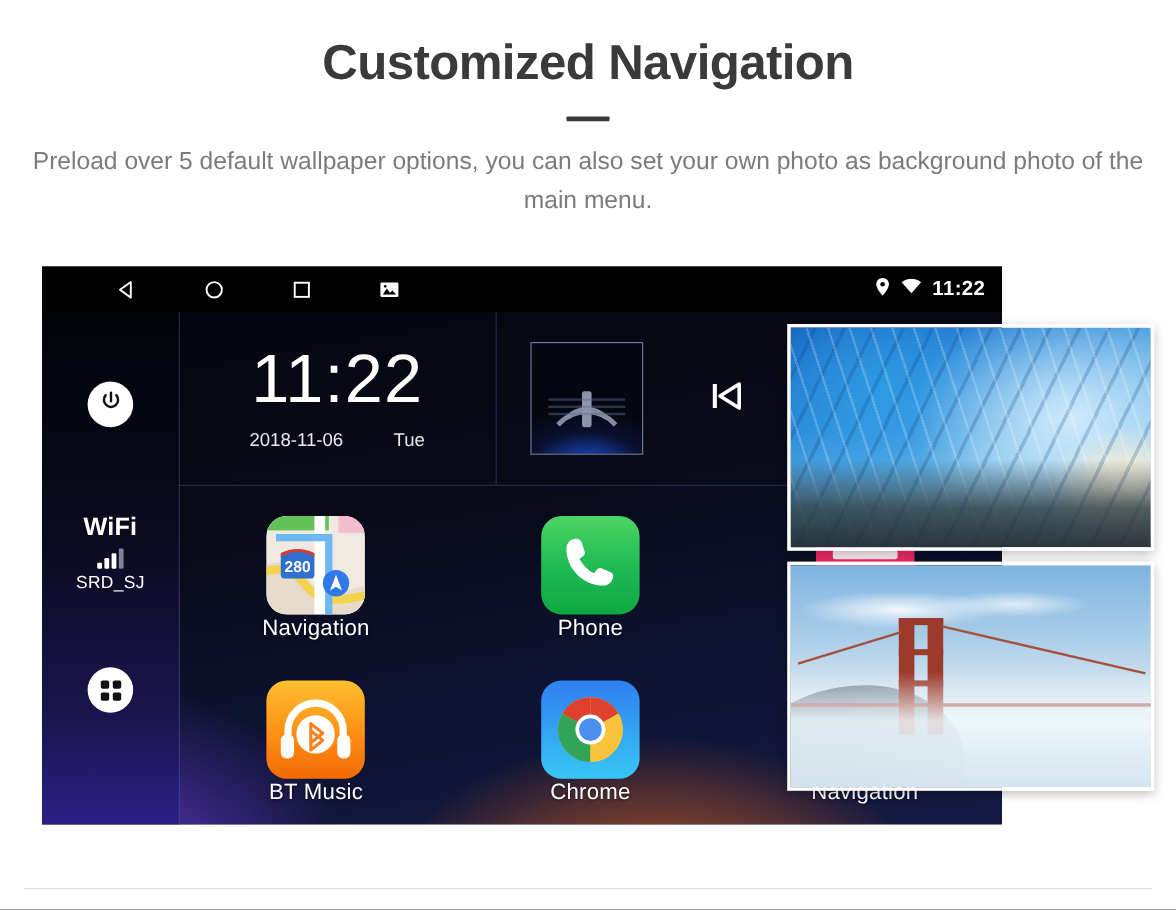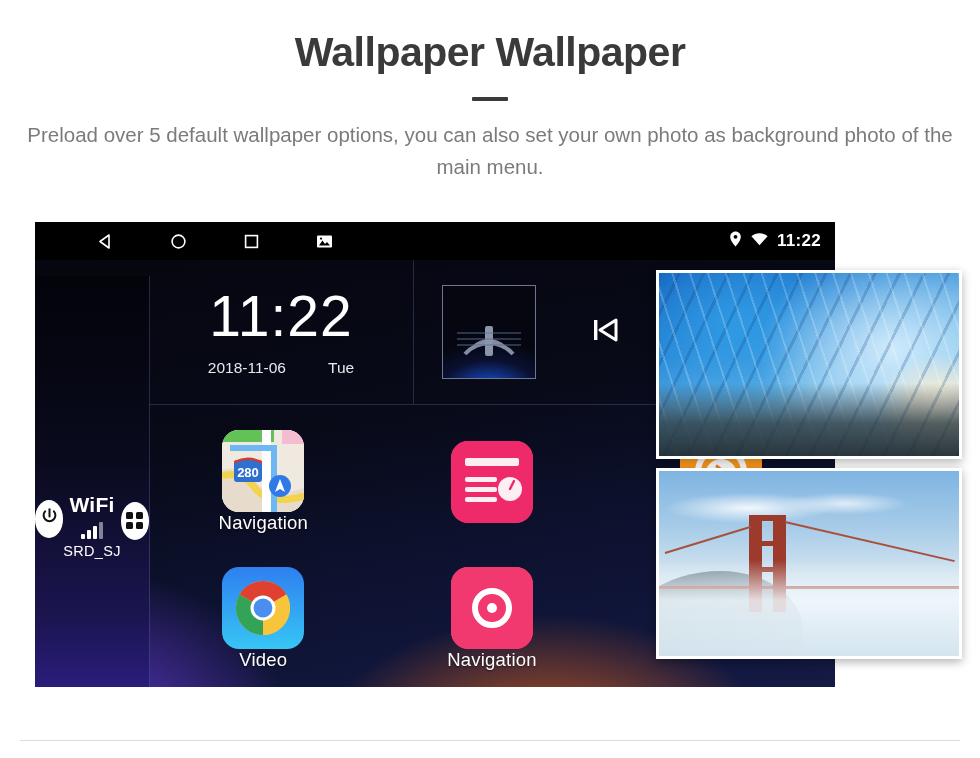--- a/index.html
+++ b/index.html
@@ -47,24 +47,24 @@
   .home{
     position:absolute;left:0;top:38px;width:100%;height:427px;
     background:
       radial-gradient(ellipse 380px 240px at 64% 118%, rgba(255,110,20,.85), rgba(255,110,20,0) 62%),
       radial-gradient(ellipse 300px 260px at 8% 112%, rgba(108,60,220,.85), rgba(108,60,220,0) 64%),
       linear-gradient(170deg,#05060f 0%, #080a18 38%, #0d1230 66%, #141a44 100%);
   }
 
   
   .dock{
-    position:absolute;left:0;top:16px;width:114px;height:100%;
+    position:absolute;left:0;top:0;width:114px;height:100%;
     background:linear-gradient(180deg,#03030a 0%,#090a1c 42%,#1b1550 80%,#2d1f86 100%);
     border-right:1px solid rgba(120,130,190,.30);
-    display:flex;flex-direction:row;align-items:center;
+    display:flex;flex-direction:column;align-items:center;
   }
   .circle-btn{
     width:38px;height:38px;border-radius:50%;background:#fff;
     display:flex;align-items:center;justify-content:center;
   }
   .dock-power{margin-top:58px;}
   .dock-wifi{margin-top:72px;text-align:center;}
   .wifi-label{color:#fff;font-size:21px;font-weight:bold;letter-spacing:.2px;}
   .bars{display:flex;align-items:flex-end;justify-content:center;gap:2px;height:17px;margin-top:5px;}
   .bars i{display:block;width:4px;background:#fff;border-radius:1px;}
@@ -167,21 +167,21 @@
   .bridge-art .tower{position:absolute;background:#9c3a2c;}
   .bridge-art .cable{position:absolute;background:#a8503c;height:2px;transform-origin:left center;}
   .bridge-art .deck{position:absolute;background:#a8463a;height:3px;}
 
   .hr-bottom{position:absolute;left:20px;top:740px;width:940px;height:1px;background:#dcdcdc;}
 </style>
 </head>
 <body>
 
 <div class="promo-header">
-  <h1 class="promo-title">Wallpaper Wallpaper</h1>
+  <h1 class="promo-title">Customized Navigation</h1>
   <div class="title-divider"></div>
   <p class="promo-sub">Preload over 5 default wallpaper options, you can also set your own photo as background photo of the main menu.</p>
 </div>
 
 <div class="device">
 
   <div class="sysbar">
     <div class="navbtns">
       <div class="nav-ico">
         <svg width="17" height="17" viewBox="0 0 17 17">
@@ -305,20 +305,28 @@
               <path d="M0 4 Q14 -4 28 4 L28 1 Q14 -6 0 1 Z" fill="#d23b33"></path>
               <text x="14" y="17" font-size="13" font-weight="bold" fill="#fff" text-anchor="middle" font-family="Liberation Sans, sans-serif">280</text>
             </g>
             <circle cx="58" cy="56" r="11" fill="#2f79e8"></circle>
             <path d="M58 49 L63 62 L58 59 L53 62 Z" fill="#fff"></path>
           </svg>
         </div>
         <div class="app-name">Navigation</div>
       </div>
 
+      <div class="app">
+        <div class="app-ico ic-phone">
+          <svg width="52" height="52" viewBox="0 0 52 52">
+              <path d="M14 4c-4 0-8 3.5-8 8 0 17 14 31 31 31 4.5 0 8-4 8-8 0-1.6-.9-2.6-2.4-3.3l-7.4-3.2c-1.6-.7-3 .1-3.9 1.3l-2.4 3c-5-2.7-9.3-7-12-12l3-2.4c1.2-1 2-2.3 1.3-3.9L18.7 7C18 5.2 16.6 4 14 4z" fill="#fff"></path>
+            </svg>
+        </div>
+        <div class="app-name">Phone</div>
+      </div>
 
 
       <div class="app">
         <div class="app-ico ic-car">
           <svg width="82" height="82" viewBox="0 0 82 82">
             <rect width="82" height="82" rx="17" fill="#ee2a6a"></rect>
             <g fill="#fff" opacity=".92">
               <rect x="14" y="17" width="54" height="8" rx="2"></rect>
               <rect x="14" y="36" width="32" height="5" rx="2"></rect>
               <rect x="14" y="46" width="32" height="5" rx="2"></rect>
@@ -349,21 +357,21 @@
           <svg width="58" height="58" viewBox="0 0 58 58">
             <circle cx="29" cy="29" r="27" fill="#f7c43c"></circle>
             <path d="M29 2 A27 27 0 0 1 52.4 15.5 L29 29 Z" fill="#e0402f"></path>
             <path d="M29 2 A27 27 0 0 0 5.6 15.5 L29 29 Z" fill="#e0402f"></path>
             <path d="M5.6 15.5 A27 27 0 0 0 29 56 L29 29 Z" fill="#33a357"></path>
             <path d="M52.4 15.5 A27 27 0 0 1 29 56 L29 29 Z" fill="#f7c43c"></path>
             <circle cx="29" cy="29" r="12.5" fill="#fff"></circle>
             <circle cx="29" cy="29" r="9.4" fill="#4a8ef0"></circle>
           </svg>
         </div>
-        <div class="app-name">Video</div>
+        <div class="app-name">Chrome</div>
       </div>
 
 
       <div class="app">
         <div class="app-ico ic-car">
           <svg width="82" height="82" viewBox="0 0 82 82">
             <rect width="82" height="82" rx="17" fill="#f2396f"></rect>
             <circle cx="41" cy="41" r="17" fill="none" stroke="#fff" stroke-width="6"></circle>
             <circle cx="41" cy="41" r="5" fill="#fff"></circle>
           </svg>

